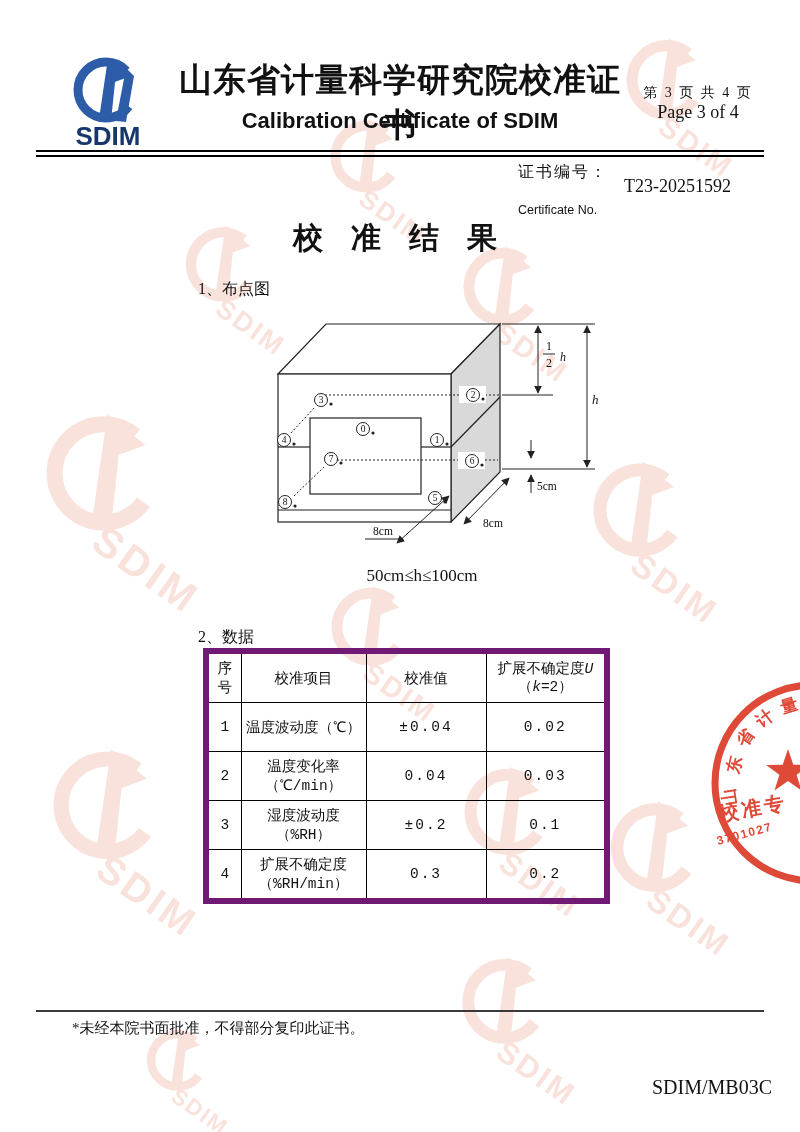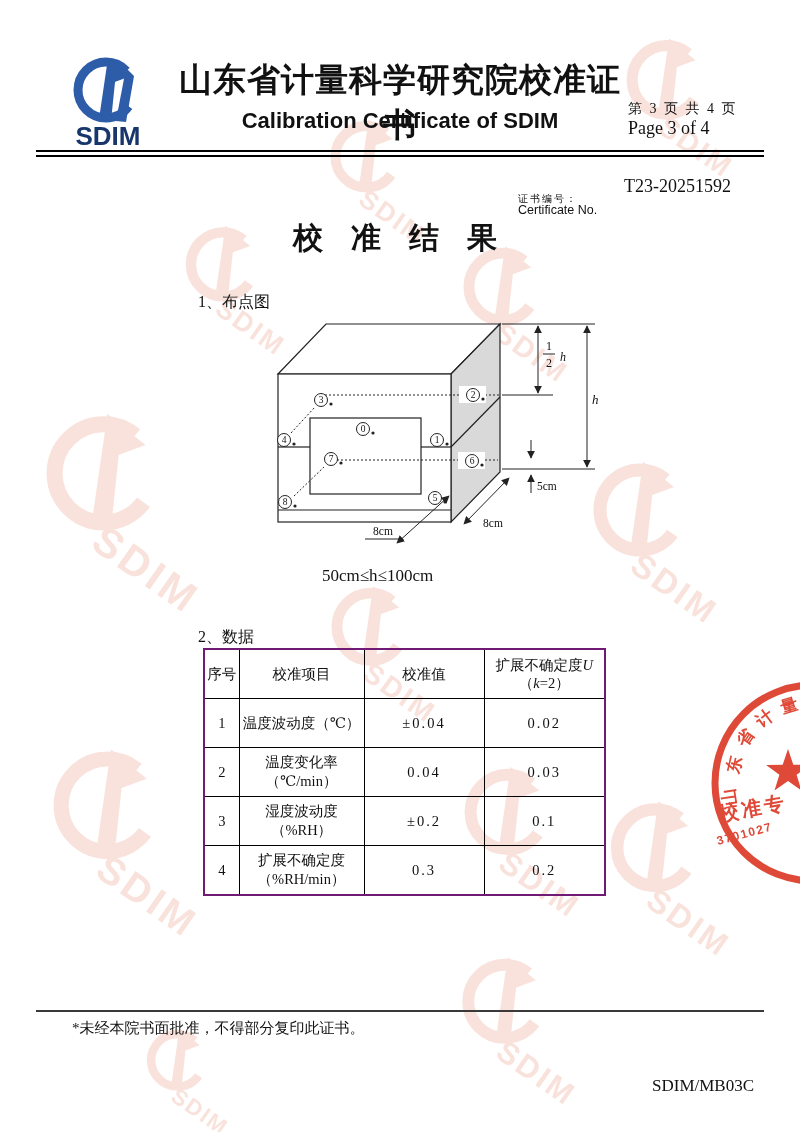--- a/index.html
+++ b/index.html
@@ -9,44 +9,44 @@
   [data-bind]:empty{display:none;}
 
   
   .wm{position:absolute;color:#e89a80;opacity:.28;z-index:0;}
 
   
   .title-cn{left:170px;top:58px;width:460px;text-align:center;font-weight:bold;
             font-size:33px;letter-spacing:1px;z-index:2;}
   .title-en{left:170px;top:108px;width:460px;text-align:center;font-weight:bold;
             font-size:22px;font-family:"Liberation Sans","DejaVu Sans",sans-serif;z-index:2;}
-  .pageinfo{left:628px;top:100px;width:140px;text-align:left;z-index:2;}
+  .pageinfo{left:628px;top:84px;width:140px;text-align:center;z-index:2;}
   .pi-cn{font-size:14px;letter-spacing:2px;}
   .pi-en{font-size:18px;}
   .rule-double{left:36px;top:150px;width:728px;height:3px;border-top:2px solid #000;
                border-bottom:2px solid #000;z-index:2;}
 
   
-  .cert-label{left:518px;top:192px;font-size:10px;letter-spacing:2px;z-index:2;}
+  .cert-label{left:518px;top:162px;font-size:16px;letter-spacing:2px;z-index:2;}
   .cert-no{left:624px;top:176px;font-size:18px;z-index:2;}
   .cert-en{left:518px;top:203px;font-size:12.5px;font-family:"Liberation Sans","DejaVu Sans",sans-serif;z-index:2;}
 
   
   .res-cn{left:265px;top:218px;width:300px;text-align:left;font-weight:bold;font-size:30px;
           letter-spacing:28px;padding-left:28px;box-sizing:border-box;
           font-family:"Liberation Sans","DejaVu Sans",sans-serif;z-index:2;}
   .res-en{left:265px;top:258px;width:300px;text-align:center;font-size:15px;
           font-family:"Liberation Sans","DejaVu Sans",sans-serif;z-index:2;}
 
   .sec-head{font-size:16px;z-index:2;}
-  .range-txt{left:322px;top:566px;width:200px;text-align:left;font-size:17px;z-index:2;}
+  .range-txt{left:322px;top:566px;width:200px;text-align:center;font-size:17px;z-index:2;}
 
   
   .tblwrap{left:203px;top:648px;z-index:2;}
-  table.data{border-collapse:collapse;border:2px solid #701a75;table-layout:fixed;width:401px;background:transparent;}
+  table.data{border-collapse:collapse;border:6px solid #701a75;table-layout:fixed;width:401px;background:transparent;font-family:Liberation Mono, monospace;}
   table.data td{border:1px solid #000;height:48px;text-align:center;vertical-align:middle;
                 font-size:14.5px;padding:0 2px;}
   .val{letter-spacing:2px;}
   .hdr4{line-height:1.25;}
 
   
   #diagram{z-index:2;}
   #diagram text{font-family:"Liberation Serif","DejaVu Serif",serif;fill:#111;stroke:none;}
   .pt circle{fill:#fff;stroke:#222;stroke-width:1;}
   .pt .dot{fill:#222;stroke:none;}
@@ -54,21 +54,21 @@
   .dimtxt{font-size:12px;}
   .dimsmall{font-size:11.5px;}
 
   
   #stamp{z-index:3;opacity:.92;}
   #stamp text{font-weight:bold;font-family:"Liberation Sans","DejaVu Sans",sans-serif;}
 
   
   .rule-footer{left:36px;top:1010px;width:728px;height:0;border-top:2px solid #3a3a3a;z-index:2;}
   .note{left:72px;font-size:15px;z-index:2;}
-  .doccode{left:652px;top:1076px;font-size:17px;z-index:2;}
+  .doccode{left:652px;top:1076px;font-size:20px;z-index:2;}
 
   
   #logo{left:56px;top:50px;z-index:2;}
 </style>
 </head>
 <body>
 
 <div id="page">
 
   <svg width="0" height="0" style="position:absolute">
@@ -132,21 +132,21 @@
     <div class="pi-en" data-bind="header.page_info_en">Page 3 of  4</div>
   </div>
   <div class="abs rule-double"></div>
 
   <div class="abs cert-label" data-bind="certificate.label_cn">证书编号：</div>
   <div class="abs cert-no" data-bind="certificate.number">T23-20251592</div>
   <div class="abs cert-en" data-bind="certificate.label_en">Certificate No.</div>
 
   <div class="abs res-cn" data-bind="results_title.cn">校准结果</div>
 
-  <div class="abs sec-head" style="left:198px;top:292px" data-bind="section1.heading">1、布点图</div>
+  <div class="abs sec-head" style="left:198px;top:279px" data-bind="section1.heading">1、布点图</div>
 
   <svg id="diagram" class="abs" style="left:253px;top:312px" width="348" height="240" viewBox="0 0 348 240">
     <defs>
       <marker id="mA" viewBox="0 0 10 10" refX="9" refY="5" markerWidth="8" markerHeight="8" orient="auto-start-reverse">
           <path d="M0,0L10,5L0,10z" fill="#222"></path>
         </marker>
     </defs>
 
     <g fill="none" stroke="#222" stroke-width="1.2">
       <polygon points="25,62 73,12 247,12 198,62" fill="#ffffff"></polygon>

